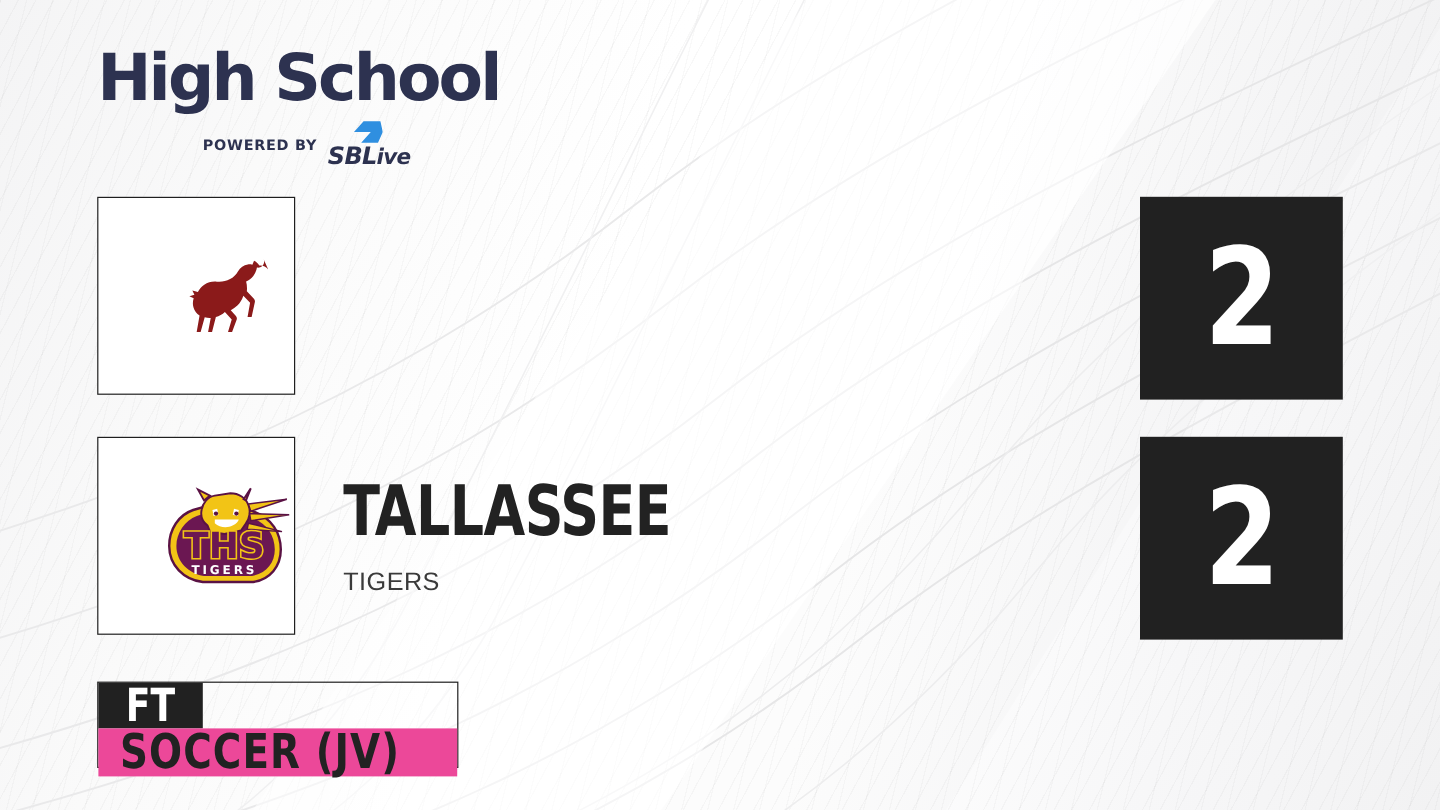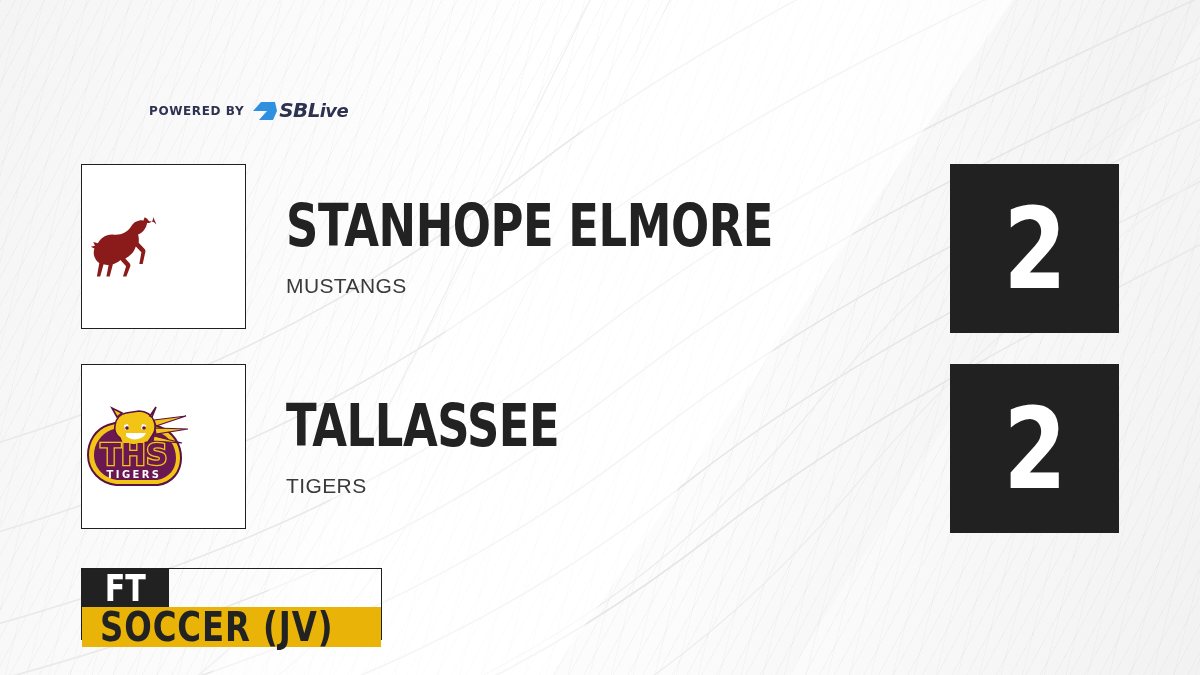--- a/index.html
+++ b/index.html
@@ -92,34 +92,35 @@
     line-height: 17px;
     letter-spacing: 0.5px;
     color: #ffffff;
   }
   .pin-text span { display:block; }
   .pin-text .pin-si { margin-top: 1px; }
 
   .powered {
     display: flex;
     align-items: center;
-    margin-left: 68px;
+    margin-left: 88px;
     margin-top: 2px;
   }
   .powered-label {
     font-family: "DejaVu Sans", sans-serif;
     font-weight: 700;
     font-size: 12px;
     letter-spacing: 0.6px;
     color: #2d3250;
   }
   .sblive {
     display: flex;
     align-items: center;
     margin-left: 9px;
+    flex-direction: column;
   }
   .sblive-mark { display:block; margin-right: 2px; }
   .sblive-word {
     font-family: "DejaVu Sans", sans-serif;
     font-style: italic;
     font-weight: 700;
     font-size: 20px;
     letter-spacing: -0.6px;
     color: #2d3250;
     line-height: 20px;
@@ -140,21 +141,21 @@
     position: absolute;
     left: 81px;
     top: 0;
     width: 165px;
     height: 165px;
     background: #ffffff;
     border: 1.5px solid #1f1f1f;
     box-sizing: border-box;
     display: flex;
     align-items: center;
-    justify-content: flex-start;
+    justify-content: flex-end;
   }
   .logo-box svg { display: block; }
 
   .team-text {
     position: absolute;
     left: 286px;
     top: 0;
     height: 165px;
     display: flex;
     flex-direction: column;
@@ -224,21 +225,21 @@
   .status-flag-text {
     font-family: "DejaVu Sans Condensed", "Liberation Sans Narrow", "Liberation Sans", sans-serif;
     font-weight: 700;
     font-size: 38px;
     line-height: 38px;
     color: #ffffff;
     letter-spacing: 0px;
     transform: scaleX(0.88);
   }
   .status-label {
-    background: #eab308;
+    background: #ec4899;
     display: flex;
     align-items: center;
     padding: 0 22px 0 18px;
   }
   .status-label-text {
     font-family: "DejaVu Sans Condensed", "Liberation Sans Narrow", "Liberation Sans", sans-serif;
     font-weight: 700;
     font-size: 40px;
     line-height: 40px;
     color: #222222;
@@ -273,20 +274,21 @@
         <path d="M620,-60 C520,140 430,330 330,520 C260,640 180,700 60,760"></path>
         <path d="M700,-60 C600,140 510,330 410,520 C340,640 260,700 140,760"></path>
       </g>
       <path d="M700,-40 L1040,-40 L520,720 L180,720 Z" fill="#ffffff" opacity="0.55"></path>
       <path d="M1040,-40 L1240,-40 L760,720 L520,720 Z" fill="#000000" opacity="0.012"></path>
     </svg>
   </div>
 
   <div class="brand">
     <div class="brand-row">
+      <div class="brand-word">High School</div>
     </div>
     <div class="powered">
       <span class="powered-label">POWERED BY</span>
       <span class="sblive">
         <svg class="sblive-mark" width="24" height="20" viewBox="0 0 24 20" xmlns="http://www.w3.org/2000/svg" aria-hidden="true">
           <path d="M22 1 L8 1 L0 10 L14 10 L6 19 L20 19 L24 10 Z" fill="#2f8fe0"></path>
         </svg>
         <span class="sblive-word"><span>SBL</span><span class="lc">ive</span></span>
       </span>
     </div>
@@ -294,24 +296,20 @@
 
   <div class="team-row row1">
     <div class="logo-box">
       <svg width="96" height="96" viewBox="0 0 96 96" xmlns="http://www.w3.org/2000/svg" aria-hidden="true">
         <g fill="#8b1a1a">
           <path d="M74.5 25.5 c-1.8 -2.4 -4.6 -3.6 -7.4 -3.3 c-1.1 -1.7 -2.6 -3.1 -4.4 -3.9 l-1.4 3.4 c-1.2 -0.4 -2.5 -0.5 -3.8 -0.3 c-3.4 0.5 -6.4 2.6 -8.1 5.6 c-1.6 2.8 -3.9 5.1 -6.7 6.6 c-3.4 1.8 -7.2 2.5 -11 2.1 c-3.7 -0.4 -7.4 0.5 -10.5 2.5 c-2.3 1.5 -4.1 3.6 -5.3 6.1 l-4.6 -1.2 l1.7 3.6 l-4.2 1.1 l3.6 1.8 c-0.8 2.4 -0.9 5 -0.2 7.4 c0.8 2.9 2.6 5.4 5.1 7 l-2.4 13.6 l3.3 0 l3.4 -12.3 c1.6 0.5 3.3 0.7 5 0.6 l-2.2 11.7 l3.3 0 l3.2 -12.4 c2.8 -0.7 5.4 -2.1 7.5 -4.1 l5.7 6.1 l-3.1 10.4 l3.4 0 l3.8 -10.1 c0.4 -1.1 0.2 -2.3 -0.6 -3.2 l-4.3 -4.8 c2 -1 3.9 -2.3 5.5 -3.9 c2.3 -2.3 4 -5.1 5 -8.2 l5.6 5.9 l-2.1 11.8 l3.4 0 l2.7 -12.4 c0.2 -1 -0.1 -2.1 -0.8 -2.8 l-5.9 -6.2 c0.3 -2.7 0.1 -5.5 -0.6 -8.1 c2.3 -1.1 4.4 -2.7 6 -4.7 c1.6 -2 2.6 -4.4 3 -6.9 c1.6 0.3 3.2 -0.2 4.4 -1.3 c1.6 -1.5 2.1 -3.8 1.2 -5.7 z"></path>
           <circle cx="66" cy="28" r="1.6" fill="#ffffff" opacity="0.0"></circle>
         </g>
       </svg>
     </div>
-    <div class="team-text">
-      <div class="team-name">STANHOPE ELMORE</div>
-      <div class="team-mascot">MUSTANGS</div>
-    </div>
     <div class="score-box">
       <span class="score-value">2</span>
     </div>
   </div>
 
   <div class="team-row row2">
     <div class="logo-box">
       <svg width="110" height="96" viewBox="0 0 110 96" xmlns="http://www.w3.org/2000/svg" aria-hidden="true">
 
         <path d="M26 26 C14 30 6 42 6 56 C6 72 18 84 34 86 L76 86 C90 84 99 73 99 59 C99 45 91 33 78 28 L62 22 L40 22 Z" fill="#f2c416" stroke="#5a1244" stroke-width="2"></path>

